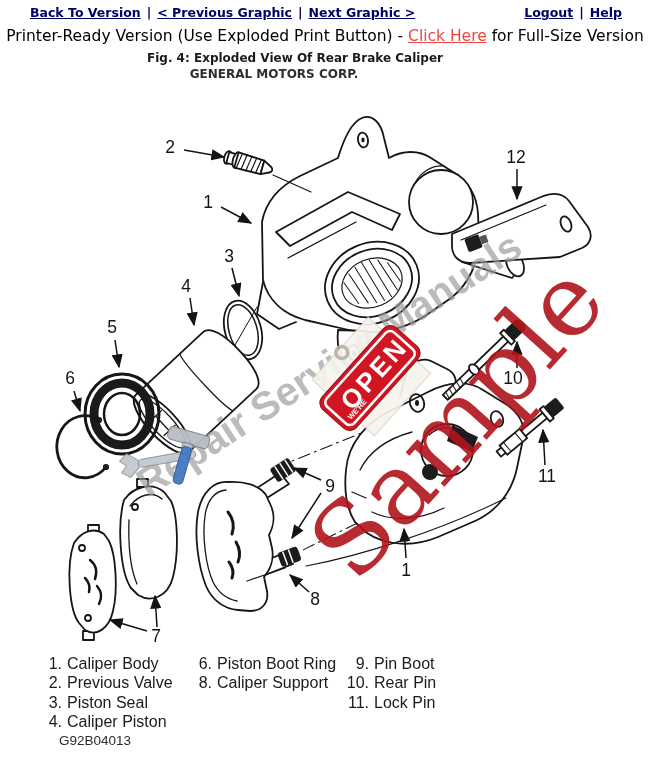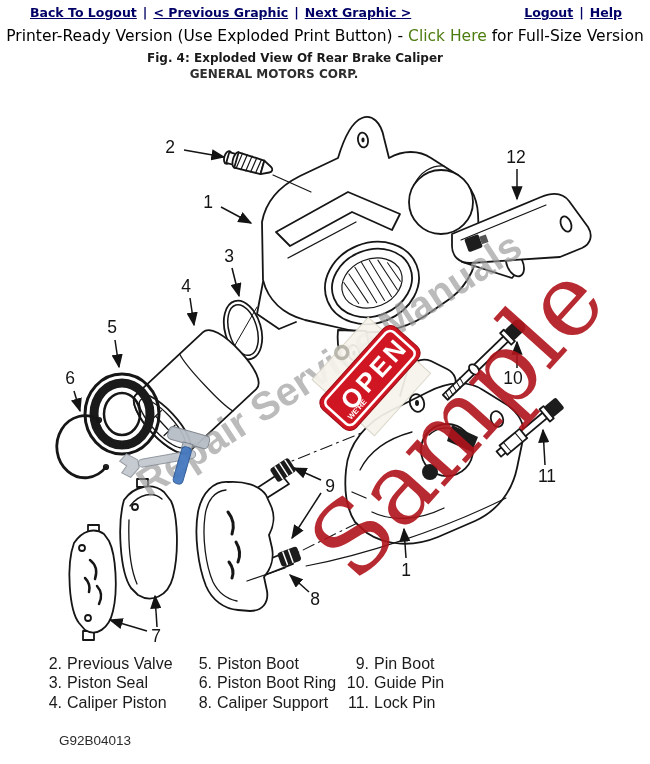--- a/index.html
+++ b/index.html
@@ -6,21 +6,21 @@
   #page{position:relative;width:650px;height:764px;background:#ffffff;overflow:hidden;
         font-family:"DejaVu Sans","Liberation Sans",sans-serif;}
   
   .nav{position:absolute;top:5px;left:30px;right:28px;display:flex;justify-content:space-between;
        font-size:12.5px;font-weight:bold;color:#000066;white-space:nowrap;}
   .nav a{color:#000066;text-decoration:underline;cursor:pointer;}
   .sep{margin:0 6px;text-decoration:none;color:#000066;}
   
   .title-line{position:absolute;top:27px;left:0;width:650px;text-align:center;
               font-size:15.5px;color:#000;letter-spacing:0;}
-  .title-line a{color:#4d7c0f;cursor:pointer;}
+  .title-line a{color:#ef4444;text-decoration:underline;cursor:pointer;}
   .fig-caption{position:absolute;top:51px;left:0;width:590px;text-align:center;
                font-size:12px;font-weight:bold;color:#1a1a1a;}
   .company{position:absolute;top:67px;left:0;width:548px;text-align:center;
            font-size:12px;font-weight:bold;color:#2e2e2e;}
   
   svg.diagram{position:absolute;top:0;left:0;}
   
   .plist-col{position:absolute;top:654px;font-family:"Liberation Sans",sans-serif;
              font-size:16px;color:#1b1b1b;line-height:19.4px;white-space:nowrap;}
   .pnum{display:inline-block;text-align:right;margin-right:5px;}
@@ -28,21 +28,21 @@
   .doc-code{position:absolute;top:733px;left:59px;font-family:"Liberation Sans",sans-serif;
             font-size:13.5px;color:#2b2b2b;}
 </style>
 </head>
 <body>
 
 <div id="page">
 
   <div class="nav">
     <div>
-      <a>Back To Logout</a><span class="sep">|</span><a>&lt; Previous Graphic</a><span class="sep">|</span><a>Next Graphic &gt;</a>
+      <a>Back To Version</a><span class="sep">|</span><a>&lt; Previous Graphic</a><span class="sep">|</span><a>Next Graphic &gt;</a>
     </div>
     <div>
       <a>Logout</a><span class="sep">|</span><a>Help</a>
     </div>
   </div>
 
   <div class="title-line"><span>Printer-Ready Version (Use Exploded Print Button) - </span><a>Click Here</a><span> for Full-Size Version</span></div>
   <div class="fig-caption">Fig. 4: Exploded View Of Rear Brake Caliper</div>
   <div class="company">GENERAL MOTORS CORP.</div>
 
@@ -269,30 +269,30 @@
       <rect x="-55" y="-23" width="110" height="46" rx="9" fill="#d01622" stroke="#9b0d15"></rect>
       <rect x="-50" y="-18.5" width="100" height="37" rx="6" fill="none" stroke="#ffffff" stroke-width="2.5"></rect>
       <text x="-44" y="14" font-size="7.5" font-weight="bold" fill="#ffffff" style="font-family:'Liberation Sans',sans-serif;">WE'RE</text>
       <text x="6" y="9" text-anchor="middle" font-size="26" font-weight="bold" letter-spacing="3" fill="#ffffff" style="font-family:'Liberation Sans',sans-serif;">OPEN</text>
     </g>
 
     <text transform="translate(356,585) rotate(-48)" font-size="100" fill="#b1141b" opacity="0.9" style="font-family:'DejaVu Serif',serif;">Sample</text>
   </svg>
 
   <div class="plist-col col13" style="left:42px">
+    <div><span class="pnum">1.</span><span>Caliper Body</span></div>
     <div><span class="pnum">2.</span><span>Previous Valve</span></div>
     <div><span class="pnum">3.</span><span>Piston Seal</span></div>
     <div><span class="pnum">4.</span><span>Caliper Piston</span></div>
   </div>
   <div class="plist-col col13" style="left:192px">
-    <div><span class="pnum">5.</span><span>Piston Boot</span></div>
     <div><span class="pnum">6.</span><span>Piston Boot Ring</span></div>
     <div><span class="pnum">8.</span><span>Caliper Support</span></div>
   </div>
   <div class="plist-col col3" style="left:341px">
     <div><span class="pnum">9.</span><span>Pin Boot</span></div>
-    <div><span class="pnum">10.</span><span>Guide Pin</span></div>
+    <div><span class="pnum">10.</span><span>Rear Pin</span></div>
     <div><span class="pnum">11.</span><span>Lock Pin</span></div>
   </div>
 
   <div class="doc-code">G92B04013</div>
 
 </div>
 
 </body></html>

